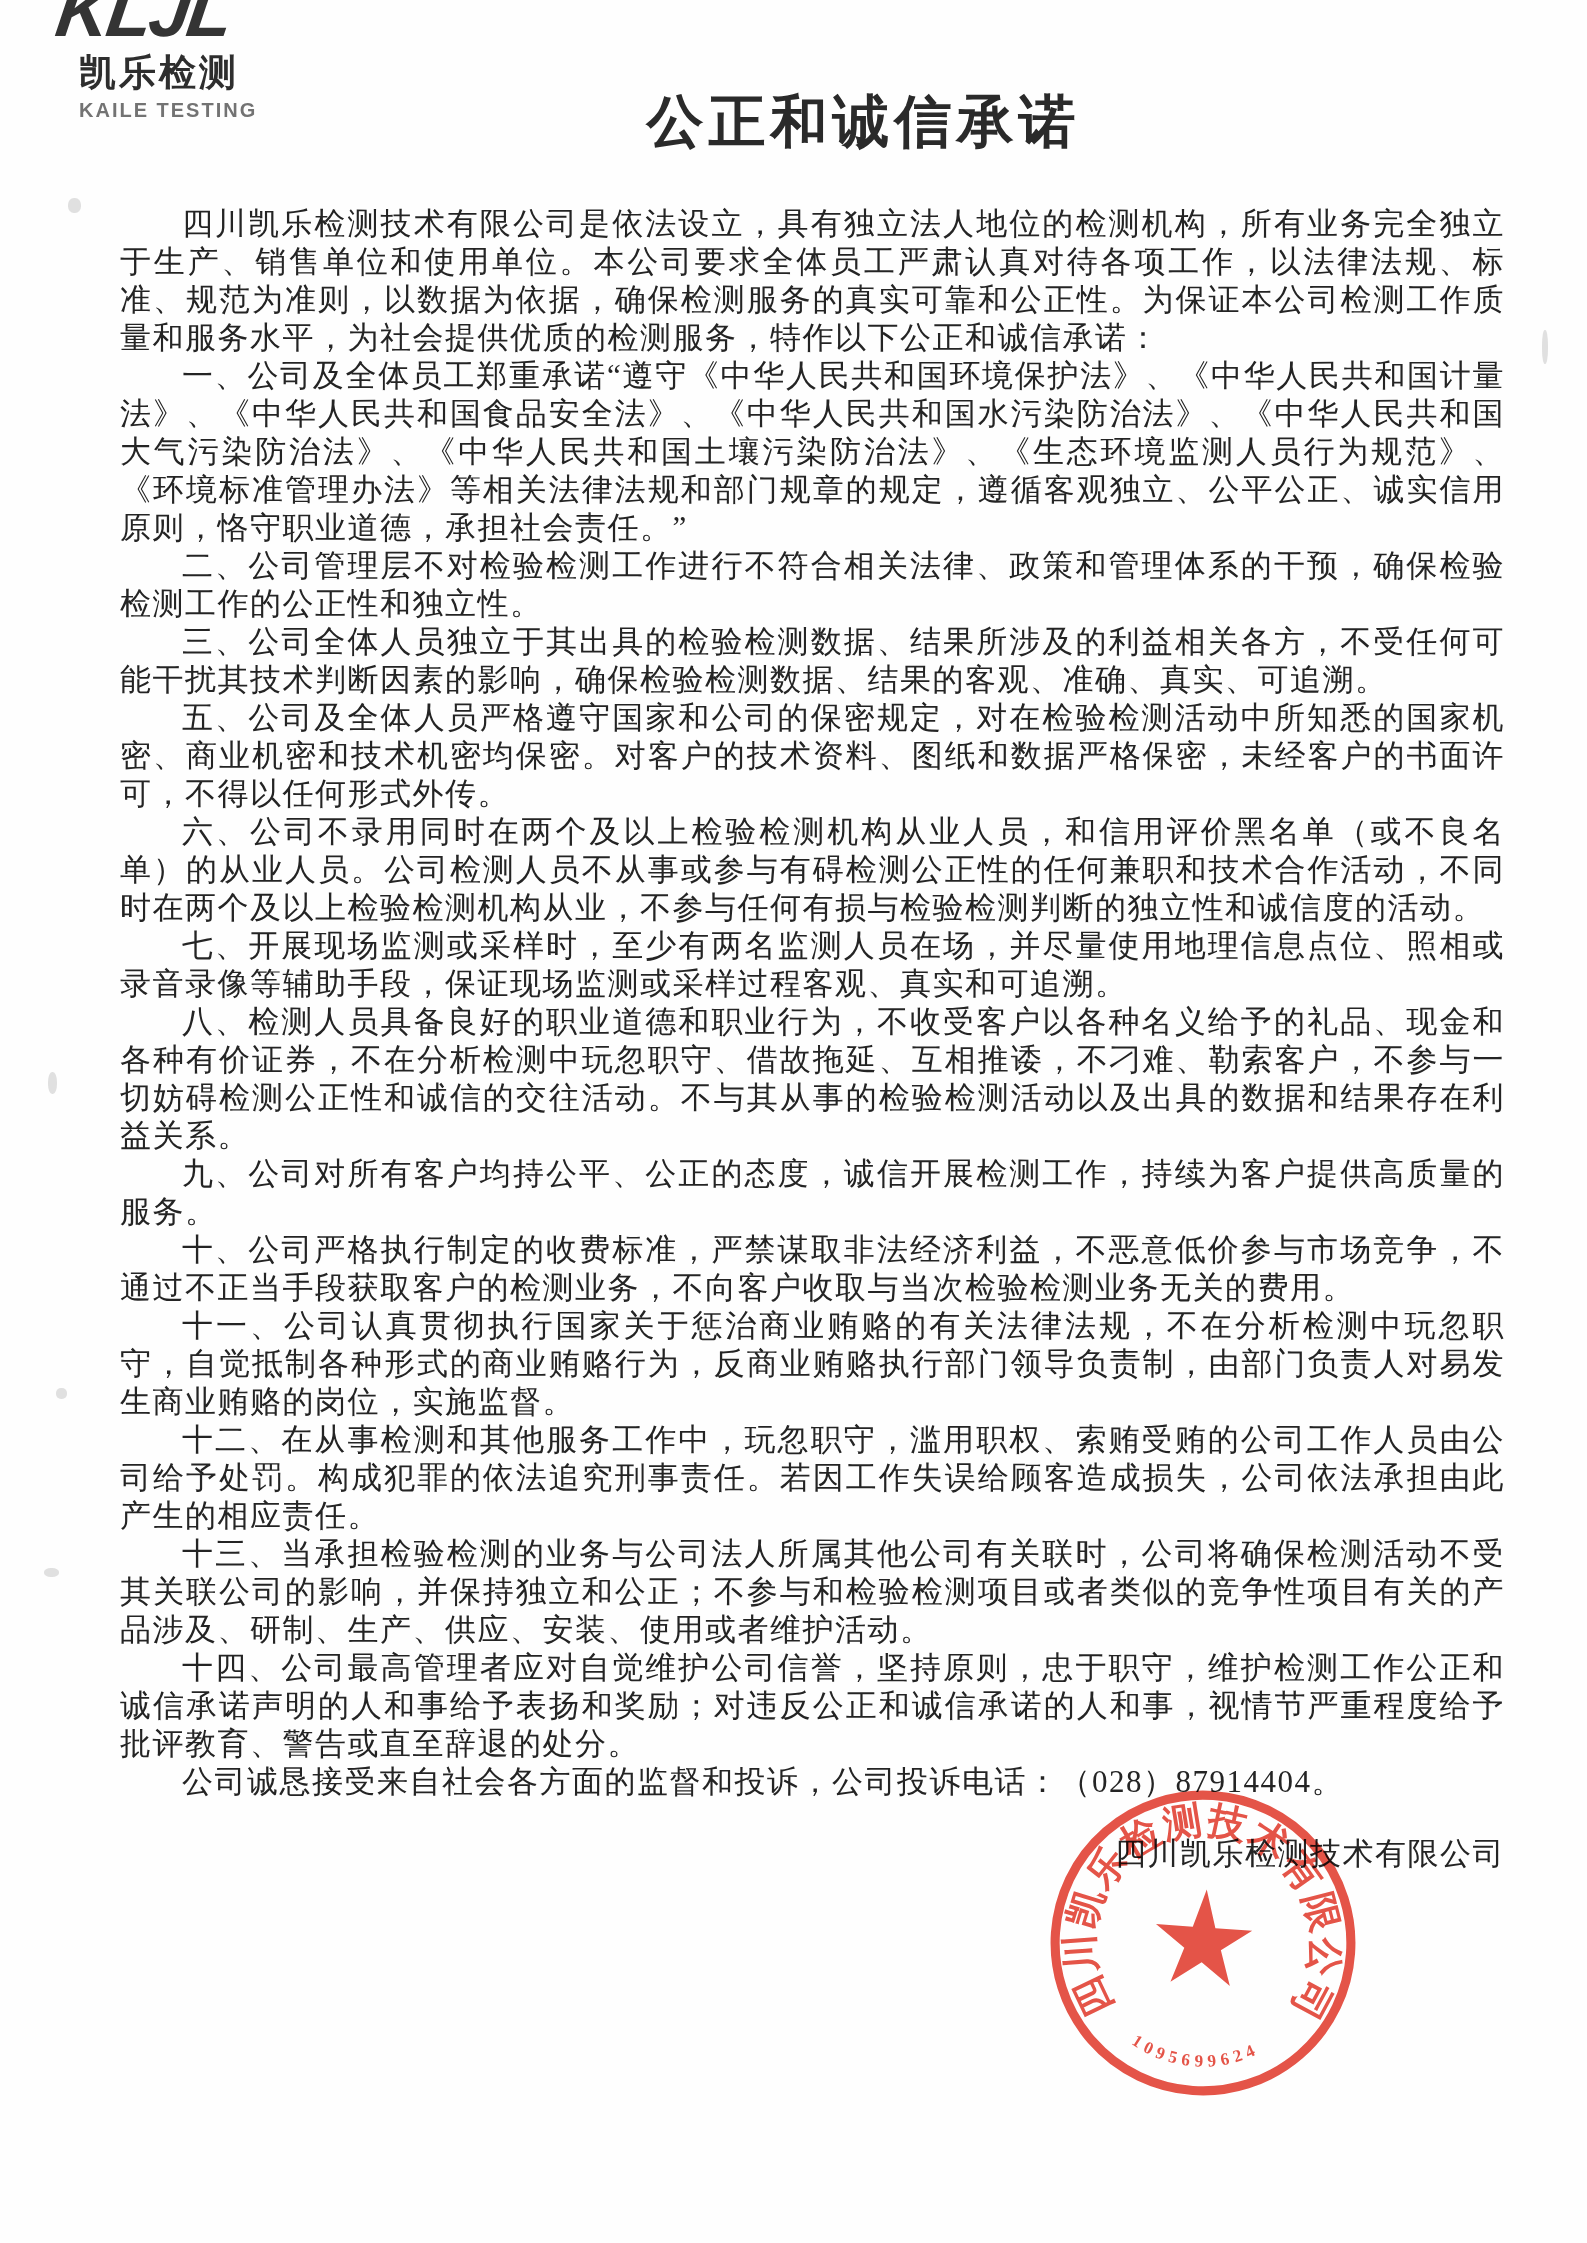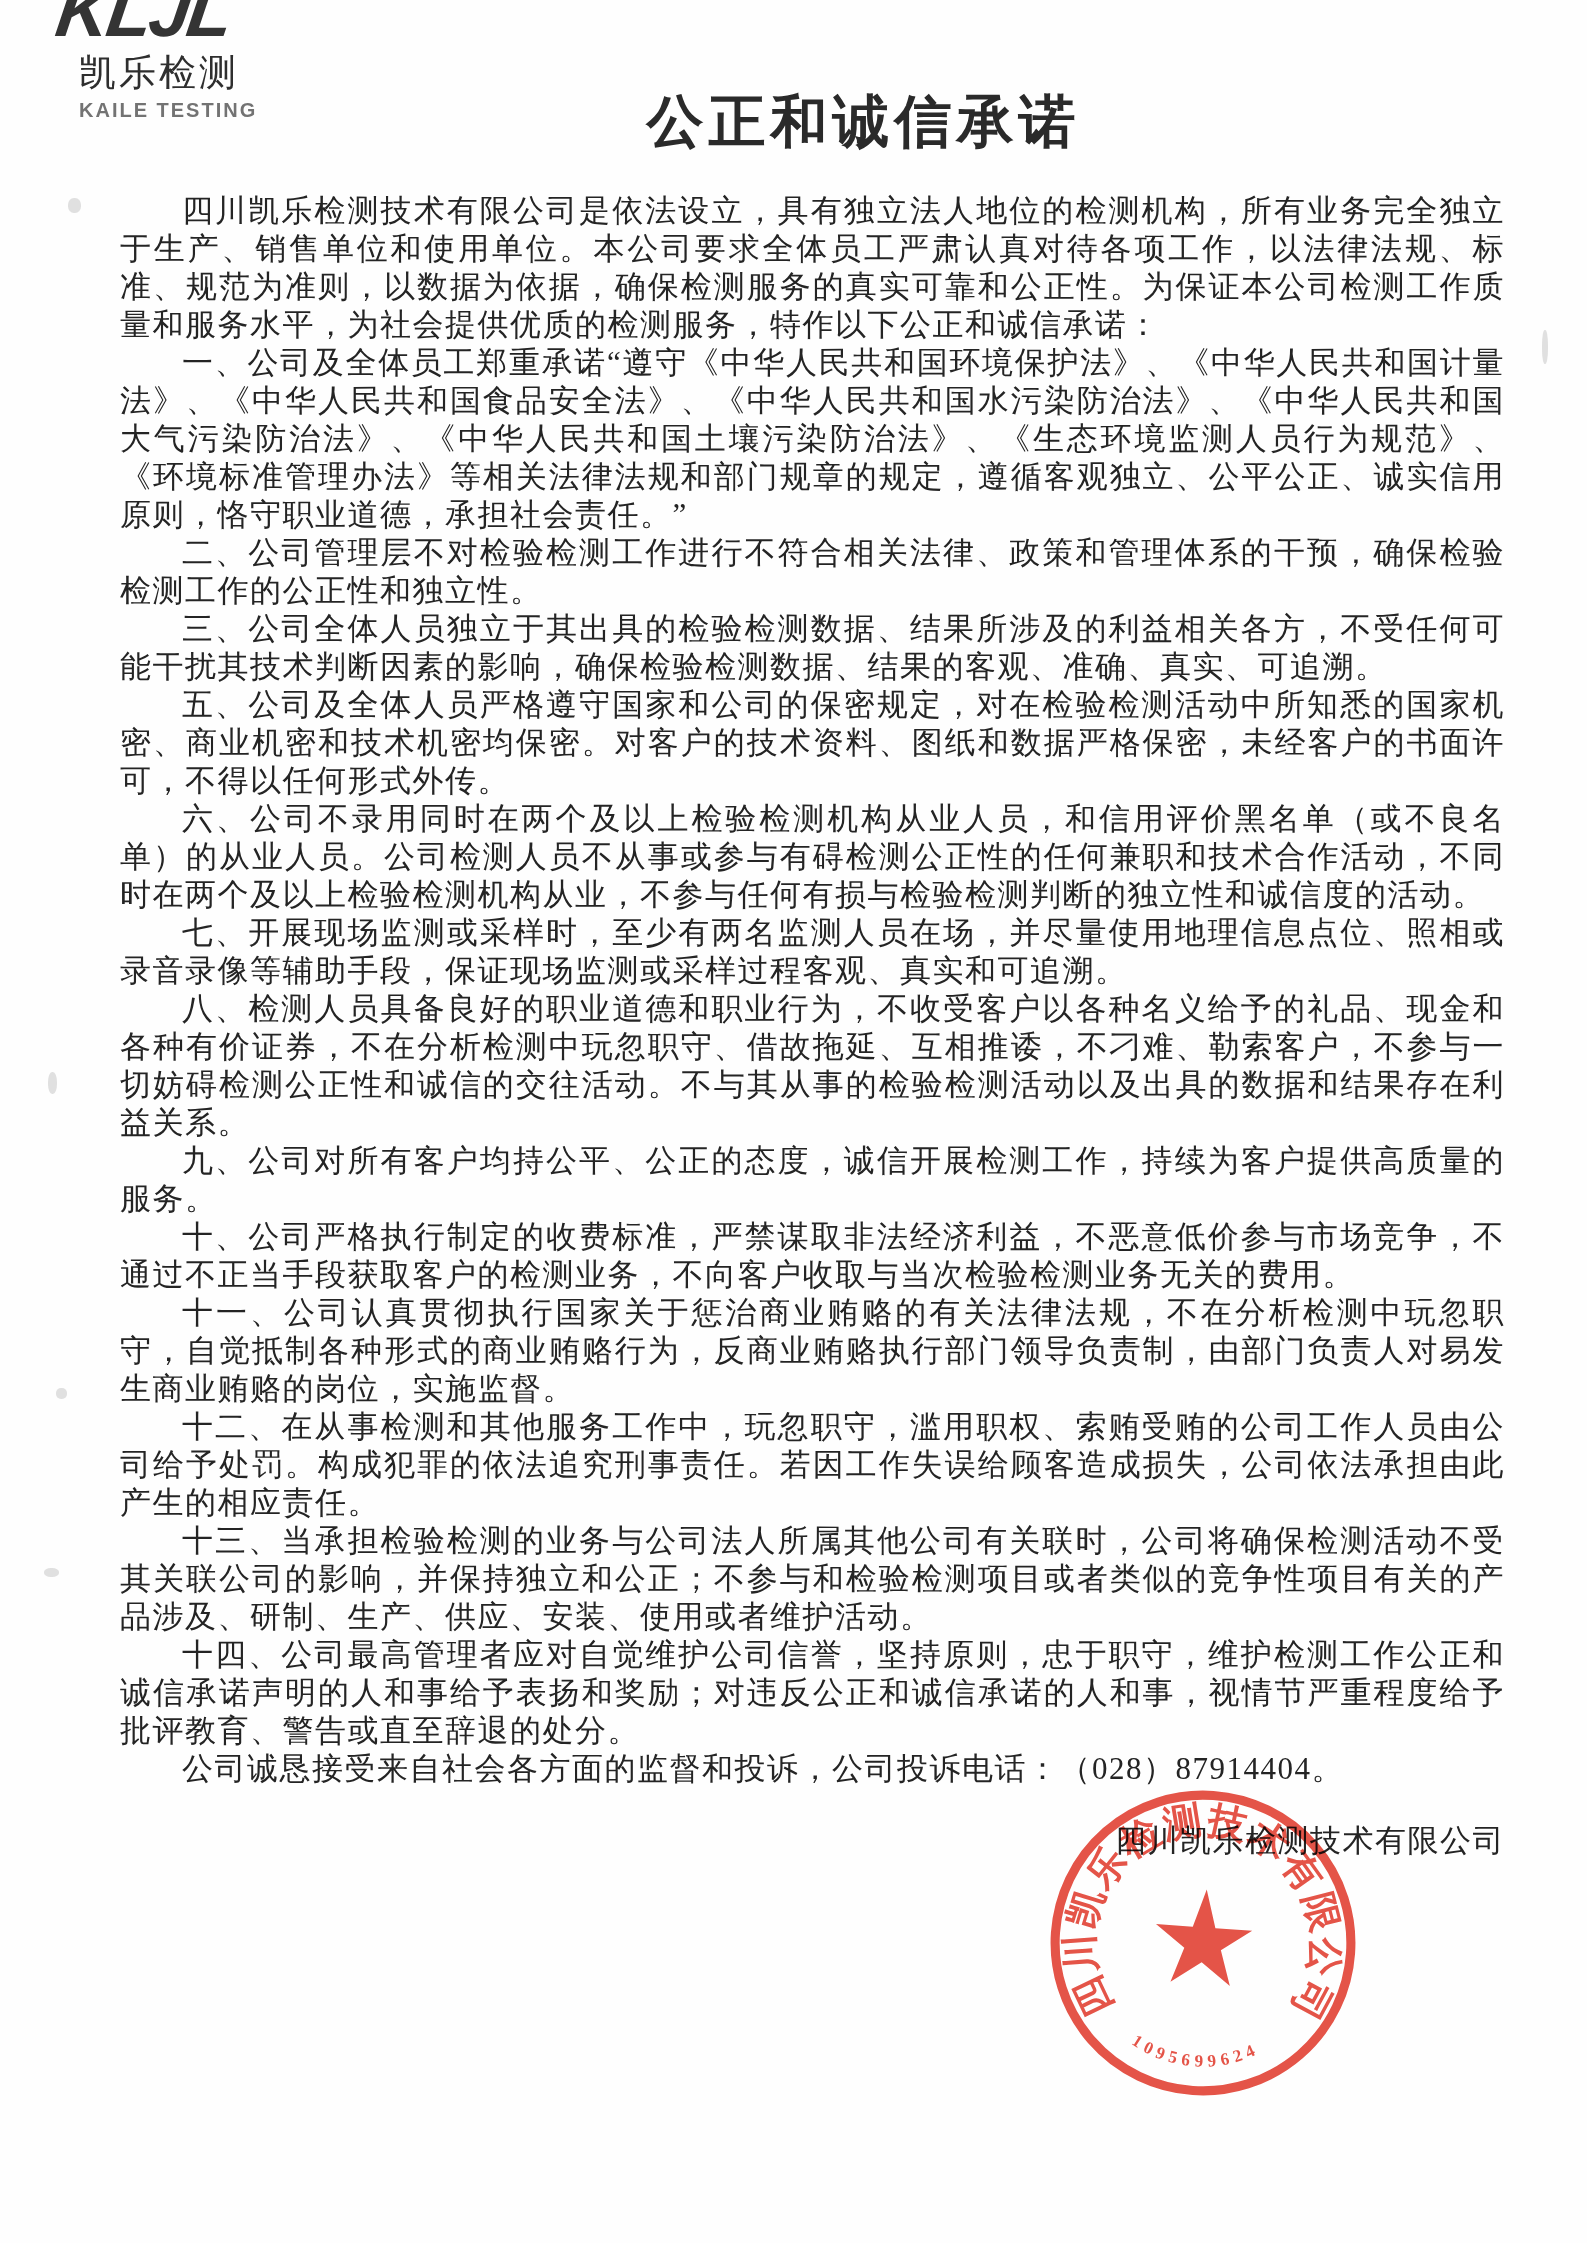--- a/index.html
+++ b/index.html
@@ -16,39 +16,39 @@
   .logo{position:absolute;left:57px;top:-26px;}
   .logo-mono{
     font-family:"Liberation Sans","DejaVu Sans",sans-serif;
     font-weight:900;font-style:italic;
     font-size:74px;letter-spacing:-3px;
     color:#343434;transform:skewX(-8deg);
     line-height:1;
   }
   .logo-cn{
     font-family:"Liberation Sans","DejaVu Sans",sans-serif;
-    font-weight:400;font-size:37px;letter-spacing:3px;
+    font-weight:700;font-size:37px;letter-spacing:3px;
     color:#2e2e2e;margin-top:6px;margin-left:22px;line-height:1;
   }
   .logo-en{
     font-family:"Liberation Sans","DejaVu Sans",sans-serif;
     font-weight:700;font-size:20px;letter-spacing:2px;
     color:#737373;margin-top:9px;margin-left:22px;line-height:1;
   }
   
   .title{
     margin:88px 0 0 0;
     text-align:center;
     transform:translateX(70px);
     font-size:57px;font-weight:700;letter-spacing:5px;
     color:#2a2a2a;line-height:1.2;
   }
   
   .doc-body{
-    position:absolute;left:120px;top:192px;width:1385px;
+    position:absolute;left:120px;top:205px;width:1385px;
   }
   .doc-body p{
     margin:0;padding:0;
     font-size:31px;line-height:38px;letter-spacing:1.5px;
     text-align:justify;text-justify:inter-ideograph;
     text-indent:2em;
   }
   .signature{
     text-indent:0 !important;
     text-align:right !important;

